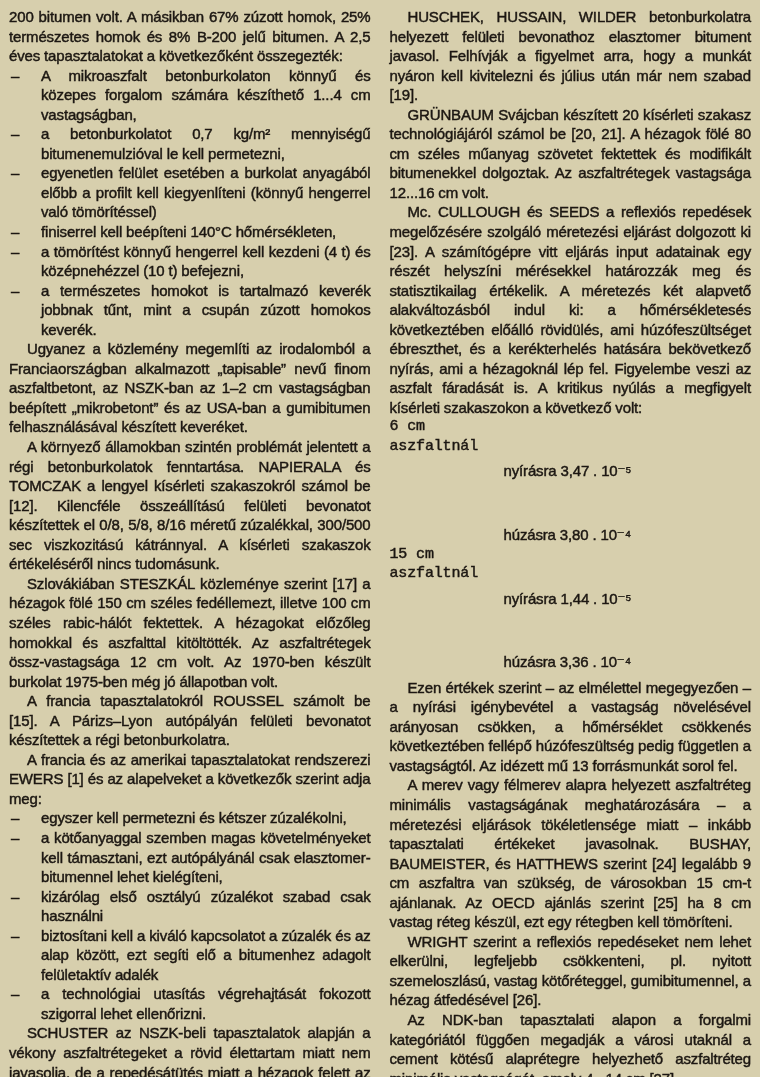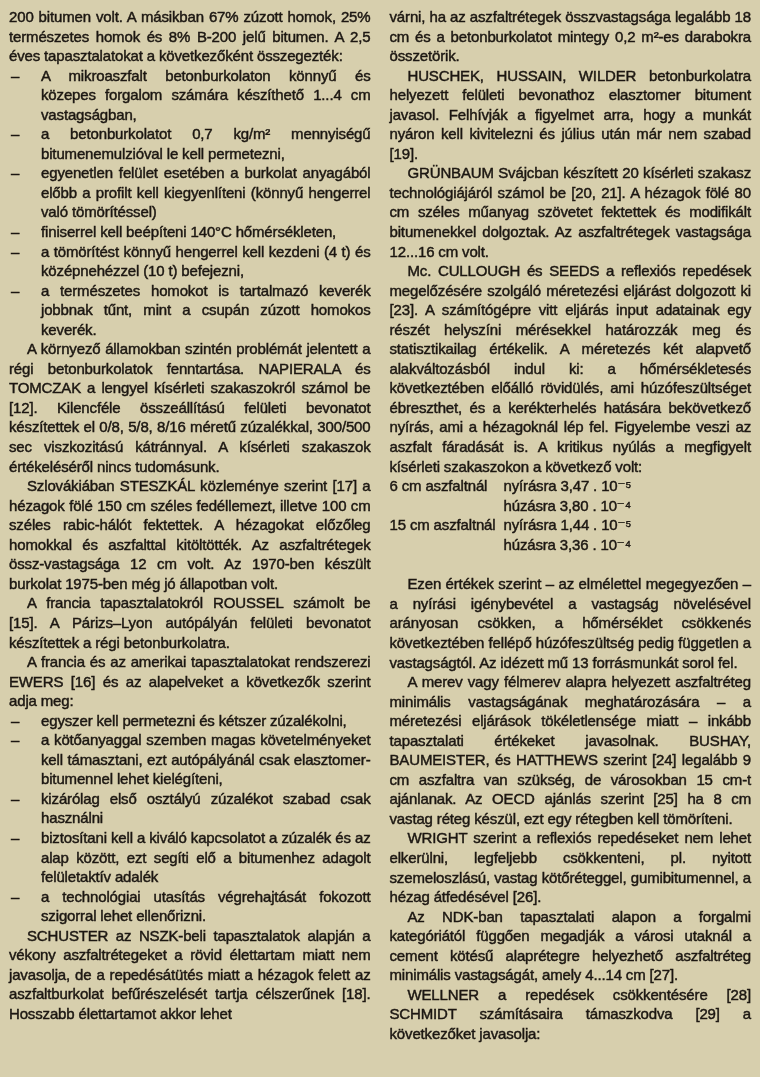--- a/index.html
+++ b/index.html
@@ -49,26 +49,28 @@
   .dash-text {
     flex: 1 1 auto;
     text-align: justify;
   }
   .data-line {
     display: flex;
     text-align: left;
   }
   .data-label {
     flex: 0 0 114px;
+    font-family: Liberation Mono, monospace;
   }
   .data-value {
     flex: 1 1 auto;
+    margin-top: 44px;
   }
   .data-line + p.para {
-    margin-top: 20px;
+    margin-top: 6px;
   }
 </style>
 </head>
 <body style="--bg: #d7cfad; --ink: #1c1712;">
 
 <div class="page">
   <div class="col" id="col-0">
       <p class="para">200 bitumen volt. A másikban 67% zúzott homok, 25% természetes homok és 8% B-200 jelű bitumen. A 2,5 éves tapasztalatokat a következőként összegezték:</p>
       <div class="dash-item">
         <span class="dash">–</span>
@@ -87,24 +89,25 @@
         <span class="dash-text">finiserrel kell beépíteni 140°C hőmérsékleten,</span>
       </div>
       <div class="dash-item">
         <span class="dash">–</span>
         <span class="dash-text">a tömörítést könnyű hengerrel kell kezdeni (4 t) és középnehézzel (10 t) befejezni,</span>
       </div>
       <div class="dash-item">
         <span class="dash">–</span>
         <span class="dash-text">a természetes homokot is tartalmazó keverék jobbnak tűnt, mint a csupán zúzott homokos keverék.</span>
       </div>
+      <p class="para indent">Ugyanez a közlemény megemlíti az irodalomból a Franciaországban alkalmazott „tapisable” nevű finom aszfaltbetont, az NSZK-ban az 1–2 cm vastagságban beépített „mikrobetont” és az USA-ban a gumibitumen felhasználásával készített keveréket.</p>
       <p class="para indent">A környező államokban szintén problémát jelentett a régi betonburkolatok fenntartása. NAPIERALA és TOMCZAK a lengyel kísérleti szakaszokról számol be [12]. Kilencféle összeállítású felületi bevonatot készítettek el 0/8, 5/8, 8/16 méretű zúzalékkal, 300/500 sec viszkozitású kátránnyal. A kísérleti szakaszok értékeléséről nincs tudomásunk.</p>
       <p class="para indent">Szlovákiában STESZKÁL közleménye szerint [17] a hézagok fölé 150 cm széles fedéllemezt, illetve 100 cm széles rabic-hálót fektettek. A hézagokat előzőleg homokkal és aszfalttal kitöltötték. Az aszfaltrétegek össz-vastagsága 12 cm volt. Az 1970-ben készült burkolat 1975-ben még jó állapotban volt.</p>
       <p class="para indent">A francia tapasztalatokról ROUSSEL számolt be [15]. A Párizs–Lyon autópályán felületi bevonatot készítettek a régi betonburkolatra.</p>
-      <p class="para indent">A francia és az amerikai tapasztalatokat rendszerezi EWERS [16] és az alapelveket a következők szerint adja meg:</p>
+      <p class="para indent">A francia és az amerikai tapasztalatokat rendszerezi EWERS [1] és az alapelveket a következők szerint adja meg:</p>
       <div class="dash-item">
         <span class="dash">–</span>
         <span class="dash-text">egyszer kell permetezni és kétszer zúzalékolni,</span>
       </div>
       <div class="dash-item">
         <span class="dash">–</span>
         <span class="dash-text">a kötőanyaggal szemben magas követelményeket kell támasztani, ezt autópályánál csak elasztomer-bitumennel lehet kielégíteni,</span>
       </div>
       <div class="dash-item">
         <span class="dash">–</span>
@@ -114,21 +117,20 @@
         <span class="dash">–</span>
         <span class="dash-text">biztosítani kell a kiváló kapcsolatot a zúzalék és az alap között, ezt segíti elő a bitumenhez adagolt felületaktív adalék</span>
       </div>
       <div class="dash-item">
         <span class="dash">–</span>
         <span class="dash-text">a technológiai utasítás végrehajtását fokozott szigorral lehet ellenőrizni.</span>
       </div>
       <p class="para indent">SCHUSTER az NSZK-beli tapasztalatok alapján a vékony aszfaltrétegeket a rövid élettartam miatt nem javasolja, de a repedésátütés miatt a hézagok felett az aszfaltburkolat befűrészelését tartja célszerűnek [18]. Hosszabb élettartamot akkor lehet</p>
     </div>
   <div class="col" id="col-1">
-      <p class="para">várni, ha az aszfaltrétegek összvastagsága legalább 18 cm és a betonburkolatot mintegy 0,2 m²-es darabokra összetörik.</p>
       <p class="para indent">HUSCHEK, HUSSAIN, WILDER betonburkolatra helyezett felületi bevonathoz elasztomer bitument javasol. Felhívják a figyelmet arra, hogy a munkát nyáron kell kivitelezni és július után már nem szabad [19].</p>
       <p class="para indent">GRÜNBAUM Svájcban készített 20 kísérleti szakasz technológiájáról számol be [20, 21]. A hézagok fölé 80 cm széles műanyag szövetet fektettek és modifikált bitumenekkel dolgoztak. Az aszfaltrétegek vastagsága 12...16 cm volt.</p>
       <p class="para indent">Mc. CULLOUGH és SEEDS a reflexiós repedések megelőzésére szolgáló méretezési eljárást dolgozott ki [23]. A számítógépre vitt eljárás input adatainak egy részét helyszíni mérésekkel határozzák meg és statisztikailag értékelik. A méretezés két alapvető alakváltozásból indul ki: a hőmérsékletesés következtében előálló rövidülés, ami húzófeszültséget ébreszthet, és a kerékterhelés hatására bekövetkező nyírás, ami a hézagoknál lép fel. Figyelembe veszi az aszfalt fáradását is. A kritikus nyúlás a megfigyelt kísérleti szakaszokon a következő volt:</p>
       <div class="data-line">
         <span class="data-label">6 cm aszfaltnál</span>
         <span class="data-value">nyírásra 3,47 . 10⁻⁵</span>
       </div>
       <div class="data-line">
         <span class="data-label"></span>
         <span class="data-value">húzásra 3,80 . 10⁻⁴</span>

